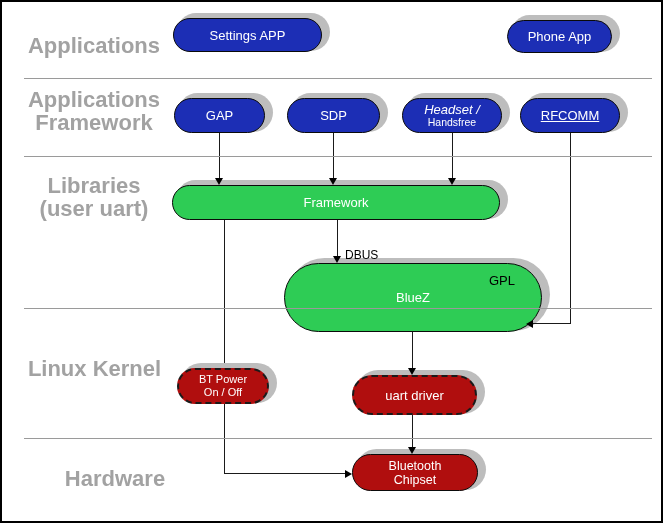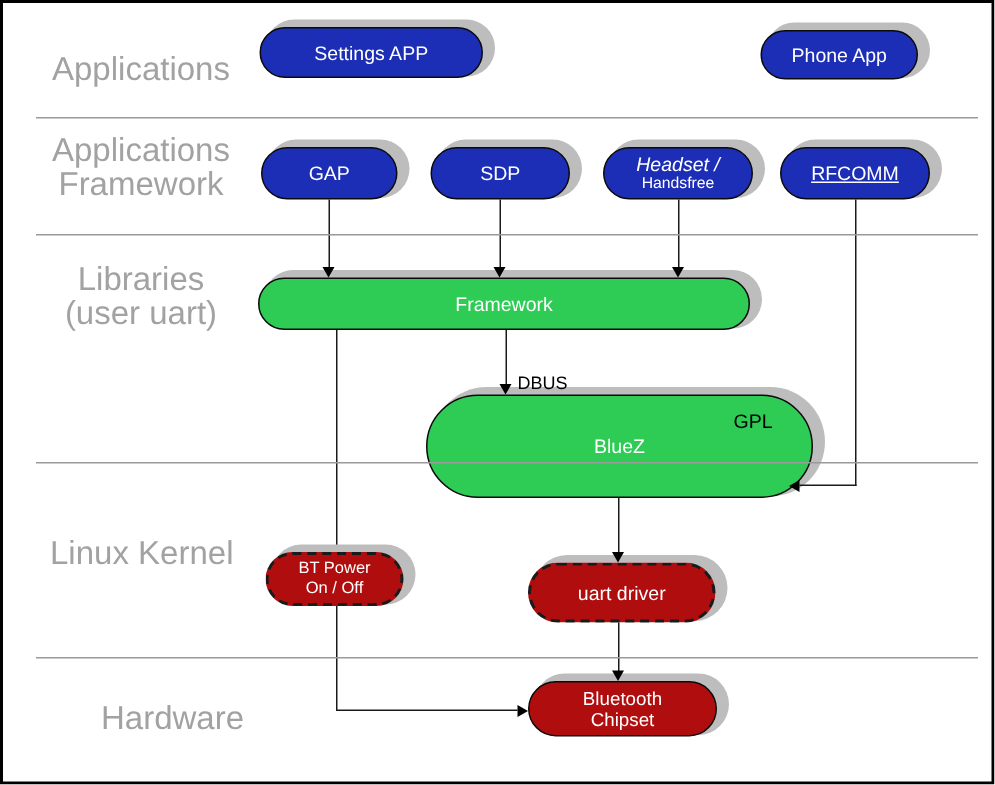--- a/index.html
+++ b/index.html
@@ -3,21 +3,21 @@
 <meta charset="utf-8">
 <style>
   html,body { margin:0; padding:0; background:#fff; }
   .canvas {
     position:relative; width:663px; height:523px; box-sizing:border-box;
     background:#ffffff; border:2px solid #000;
     font-family:"Liberation Sans", sans-serif; overflow:hidden;
   }
   .section-label {
     position:absolute; color:#a2a2a2; font-size:22px; line-height:23px;
-    text-align:center; z-index:4; white-space:nowrap;
+    text-align:center; z-index:4; white-space:nowrap;font-weight:bold;
   }
   .separator {
     position:absolute; left:22px; width:628px; height:1px;
     background:#9a9a9a; z-index:5;
   }
   .pill {
     position:absolute; box-sizing:border-box; border:1.5px solid #0a0a0a;
     display:flex; flex-direction:column; align-items:center; justify-content:center;
     color:#ffffff; z-index:2; text-align:center;
     box-shadow:6px -3px 0 2px #bdbdbd;

